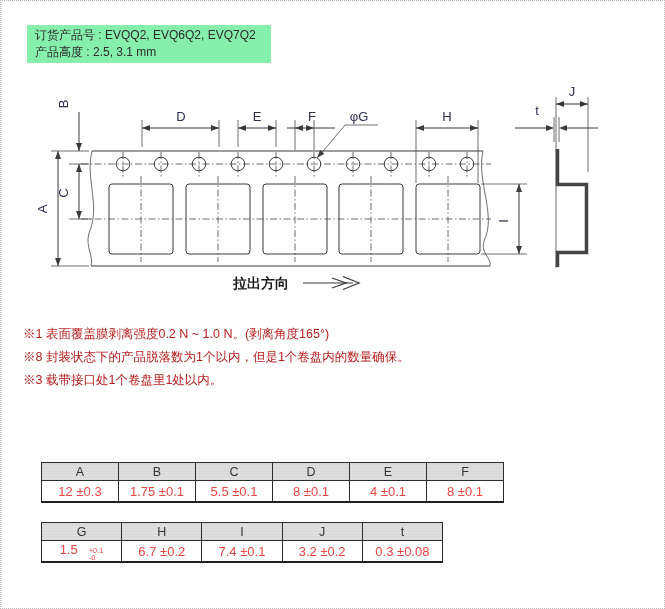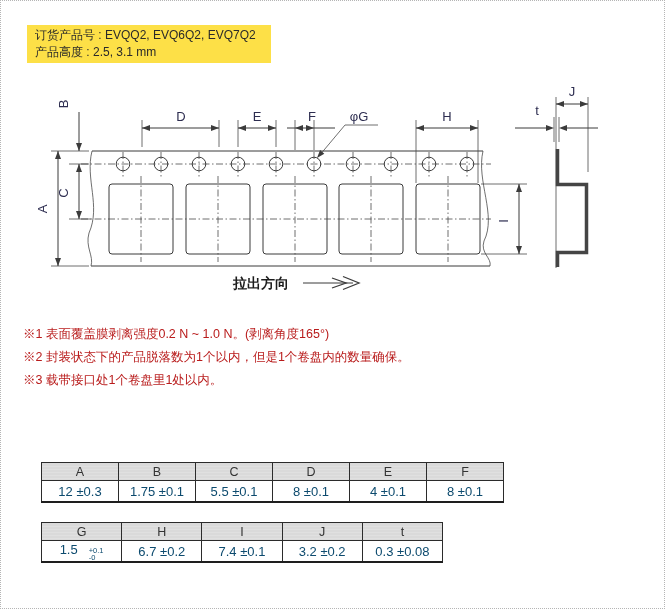--- a/index.html
+++ b/index.html
@@ -3,42 +3,42 @@
 <meta charset="utf-8">
 <style>
   html,body{margin:0;padding:0;background:#fff;}
   #page{
     position:relative;width:663px;height:607px;background:#ffffff;
     border:1px dotted #b5b5b5;overflow:hidden;
     font-family:"Liberation Sans", sans-serif;color:#222;
   }
   #titleBox{
     position:absolute;left:26px;top:24px;width:244px;height:38px;
-    background:#fde047;padding:2px 8px;box-sizing:border-box;
+    background:#86efac;padding:2px 8px;box-sizing:border-box;
     font-size:12px;line-height:17px;color:#2a2a2a;white-space:nowrap;
   }
   #diagramSvg{position:absolute;left:0;top:0;}
   .dline{stroke:#3b3b3b;stroke-width:1;fill:none;}
   .thin{stroke:#4a4a4a;stroke-width:0.8;fill:none;}
   .cline{stroke:#4a4a4a;stroke-width:0.8;fill:none;stroke-dasharray:7 2.5 1.5 2.5;}
   .arrow{fill:#3b3b3b;stroke:none;}
   .dimtext{font-size:13px;fill:#2d2d50;font-family:"Liberation Sans",sans-serif;}
   .pulltext{font-size:14px;font-weight:bold;fill:#1c1c1c;font-family:"Liberation Sans",sans-serif;}
   .wall{stroke:#454545;stroke-width:3.5;fill:none;}
   #notes{position:absolute;left:22px;top:322px;font-size:12.5px;color:#b91c1c;}
   #notes .note{height:23px;line-height:23px;white-space:nowrap;}
   table.dim{border-collapse:collapse;position:absolute;table-layout:fixed;
     border:1px solid #2b2b2b;border-bottom:2px solid #1e1e1e;}
   table.dim th{
     background:#dbdbdb;
     background-image:repeating-linear-gradient(0deg,#d4d4d4 0 1px,#e0e0e0 1px 3px);
     font-size:12.5px;font-weight:normal;color:#333;height:17px;
     border:1px solid #2b2b2b;text-align:center;padding:0;}
   table.dim td{
-    font-size:13px;color:#0c4a6e;height:20px;border:1px solid #2b2b2b;
+    font-size:13px;color:#ef4444;height:20px;border:1px solid #2b2b2b;
     text-align:center;padding:0;background:#fff;white-space:nowrap;}
   #table1{left:40px;top:461px;width:463px;}
   #table2{left:40px;top:521px;width:402px;}
   .gtol{display:inline-flex;flex-direction:column;font-size:7.5px;line-height:7px;
     margin-left:11px;vertical-align:1px;text-align:left;}
 </style>
 </head>
 <body>
 
 <div id="page">
@@ -193,21 +193,21 @@
     </g>
   </svg>
 
   <div id="titleBox">
     <div>订货产品号 : EVQQ2, EVQ6Q2, EVQ7Q2</div>
     <div>产品高度 : 2.5, 3.1 mm</div>
   </div>
 
   <div id="notes">
     <div class="note">※1 表面覆盖膜剥离强度0.2 N ~ 1.0 N。(剥离角度165°)</div>
-    <div class="note">※2 封装状态下的产品脱落数为1个以内，但是1个卷盘内的数量确保。</div>
+    <div class="note">※8 封装状态下的产品脱落数为1个以内，但是1个卷盘内的数量确保。</div>
     <div class="note">※3 载带接口处1个卷盘里1处以内。</div>
   </div>
 
   <table class="dim" id="table1">
     <tbody>
         <tr>
       <th>A</th>
       <th>B</th>
       <th>C</th>
       <th>D</th>

